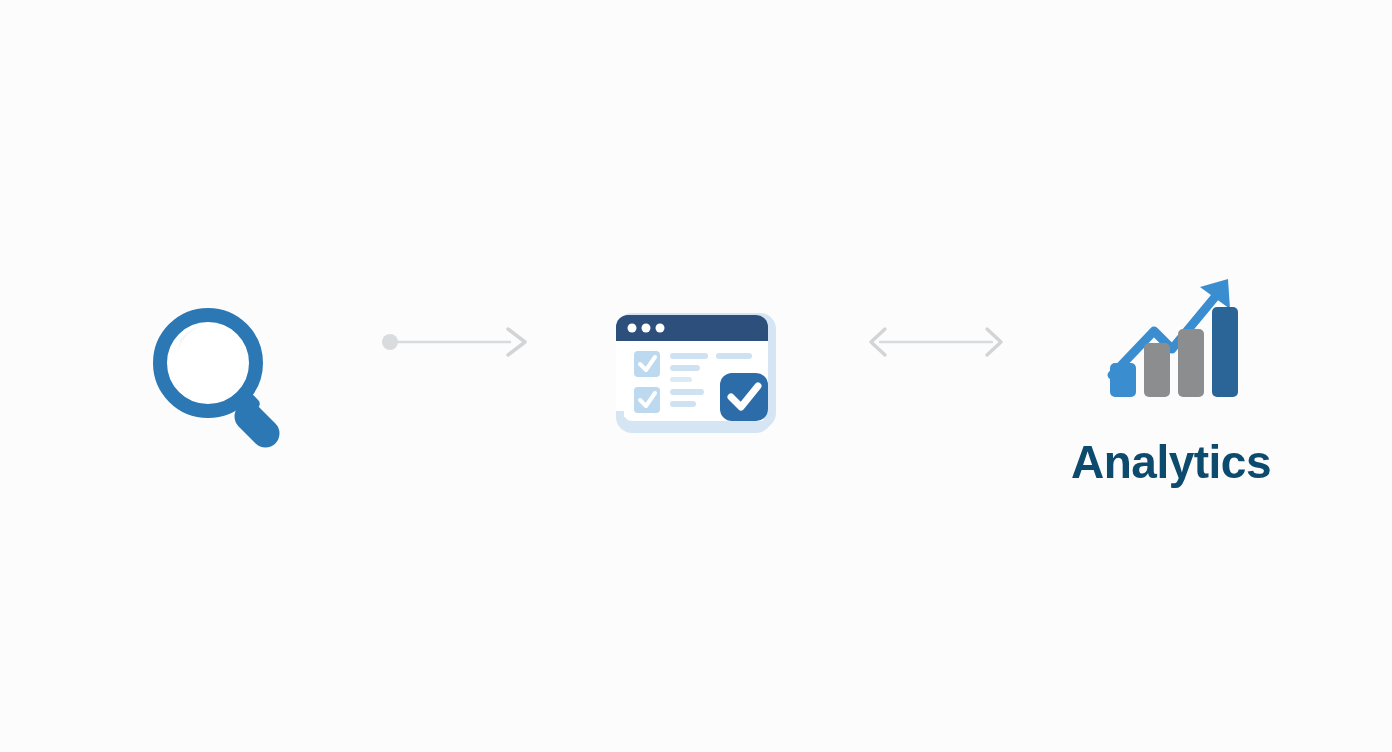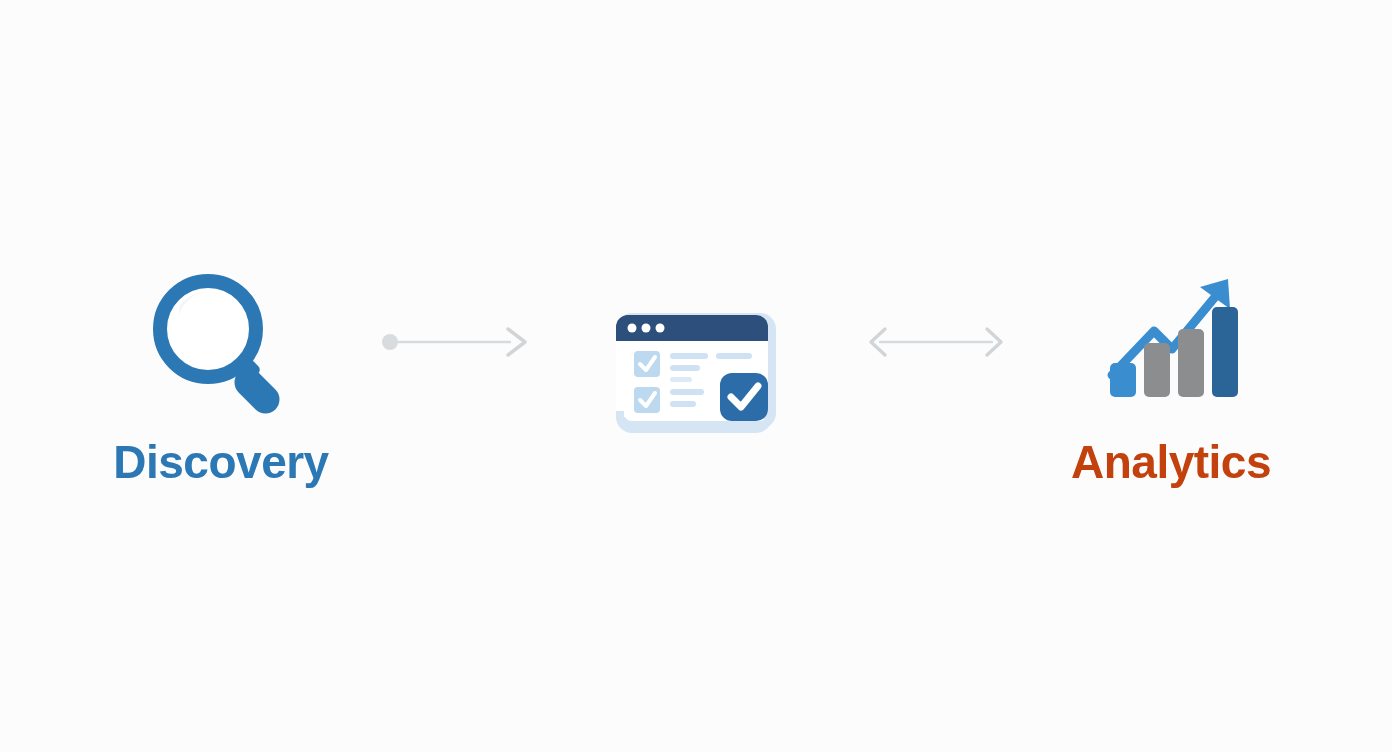--- a/index.html
+++ b/index.html
@@ -53,21 +53,21 @@
     margin-top: 22px;
     font-size: 46px;
     font-weight: bold;
     letter-spacing: -0.5px;
     line-height: 1;
     white-space: nowrap;
   }
 
   .label-discovery  { color: #2b78b4; }
   .label-management { color: #6e7073; }
-  .label-analytics  { color: #c2410c; }
+  .label-analytics  { color: #0c4a6e; }
 
   .connector {
     width: 180px;
     display: flex;
     align-items: center;
     justify-content: center;
     margin-bottom: 68px;
   }
 
   .connector.second { width: 170px; }
@@ -87,21 +87,20 @@
 
           <path d="M 44 38 A 40 40 0 0 1 72 24 A 34 34 0 0 0 42 52 Z" fill="#f3f6f9"></path>
 
           <circle cx="72" cy="62" r="48" fill="none" stroke="#2b78b4" stroke-width="14"></circle>
 
           <rect x="100" y="92" width="22" height="20" rx="5" transform="rotate(45 111 102)" fill="#2b78b4"></rect>
 
           <rect x="107" y="98" width="28" height="52" rx="14" transform="rotate(-45 121 124)" fill="#2b78b4"></rect>
         </svg>
       </div>
-      <div class="stage-label label-discovery">Discovery</div>
     </div>
 
     <div class="connector">
       <svg width="160" height="40" viewBox="0 0 160 40">
         <circle cx="9" cy="20" r="8" fill="#d9dcde"></circle>
         <line x1="14" y1="20" x2="130" y2="20" stroke="#d8dbdd" stroke-width="2.5"></line>
         <polyline points="127,7 144,20 127,33" fill="none" stroke="#d2d5d8" stroke-width="3.5" stroke-linecap="round" stroke-linejoin="round"></polyline>
       </svg>
     </div>
 

